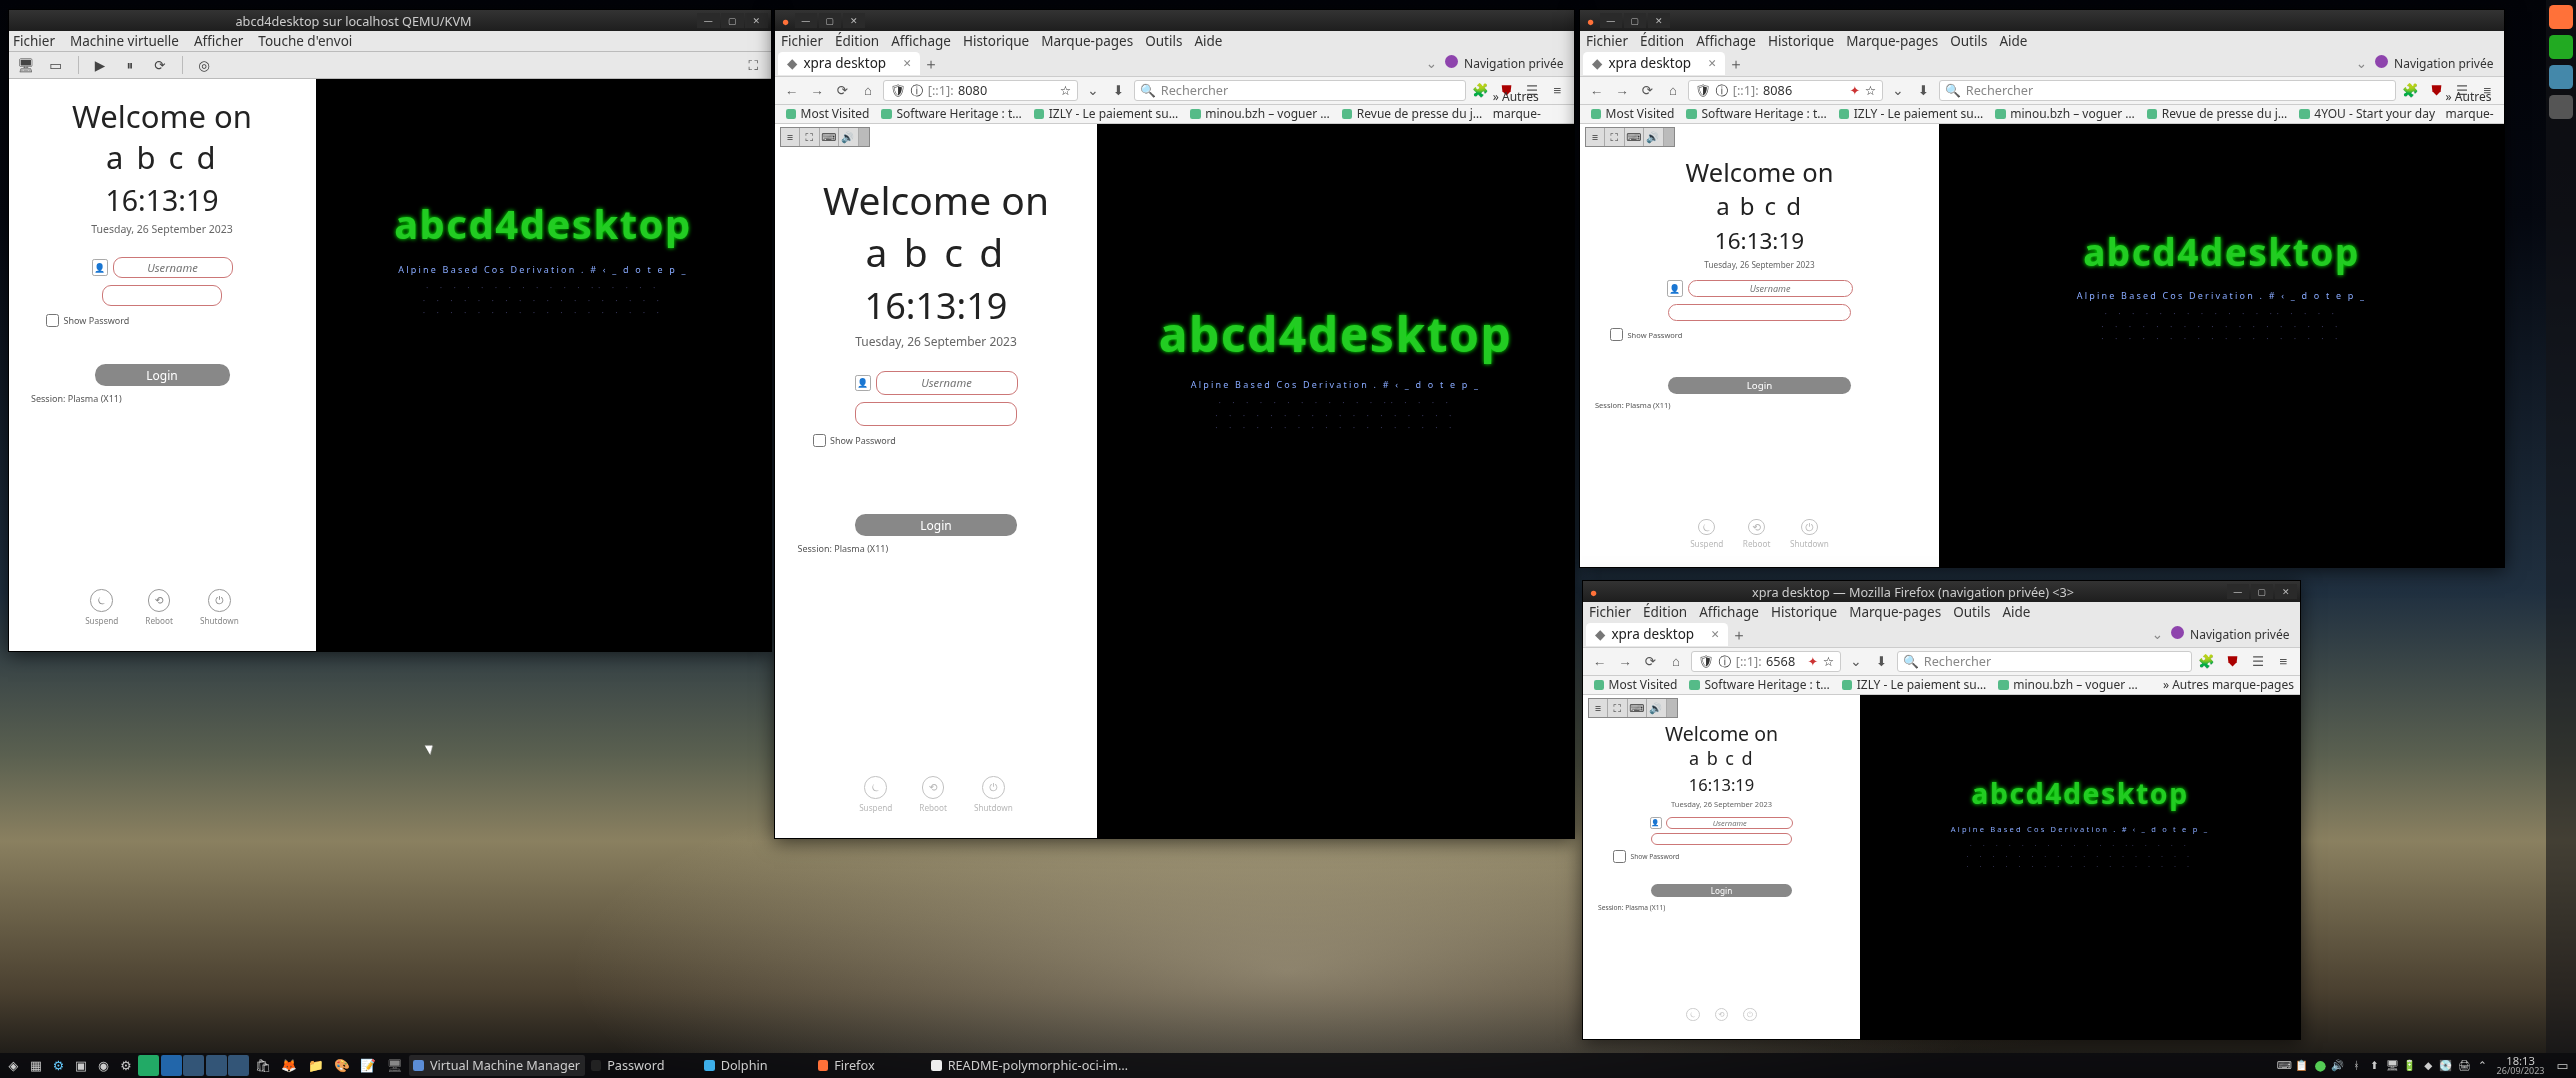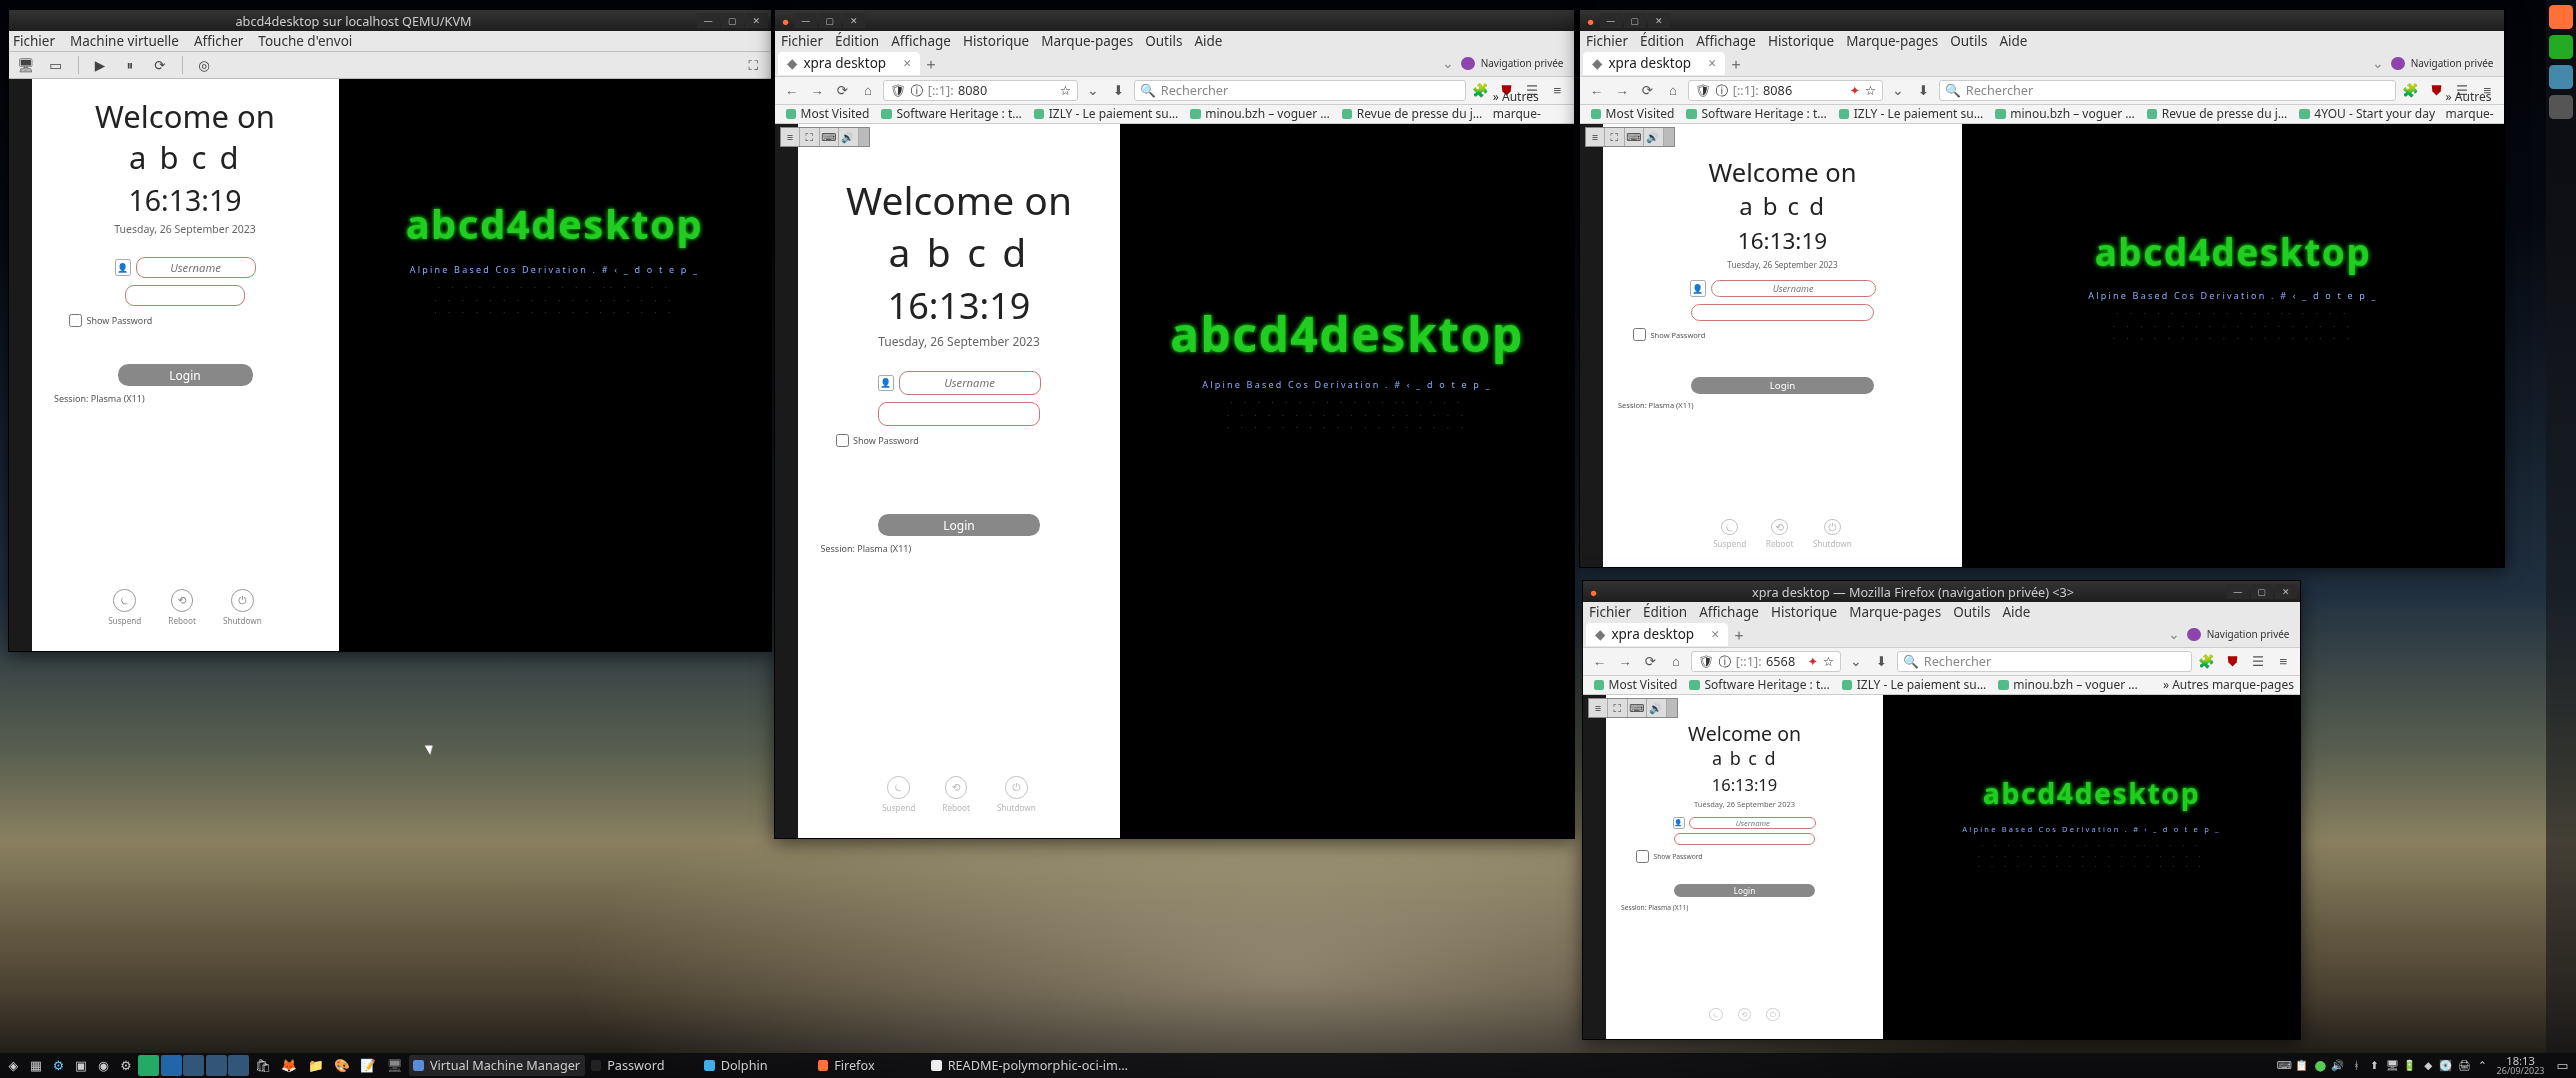--- a/index.html
+++ b/index.html
@@ -31,21 +31,21 @@
 .titlebar .ttl { flex:1; text-align:center; white-space:nowrap; overflow:hidden; }
 .tb-btn { width:22.5px; height:15px; margin-left:1.5px; background:#2a2a2a; color:#bbb; display:flex; align-items:center; justify-content:center; font-size:9px; cursor:pointer; }
 
 
 .qemu-menu { height:21px; background:#e8e8e8; display:flex; align-items:center; font-size:13.5px; color:#333; padding:0 4.5px; gap:15px; border-bottom:0.7px solid #bbb; }
 .qemu-tool { height:27px; background:#e8e8e8; display:flex; align-items:center; padding:0 4.5px; gap:4.5px; border-bottom:0.7px solid #bbb; }
 .qemu-tool .tbutton { width:25.5px; height:22.5px; display:flex; align-items:center; justify-content:center; color:#444; font-size:13.5px; border:0.7px solid transparent; border-radius:2.2px; }
 .qemu-tool .sep { width:0.7px; height:18px; background:#bbb; margin:0 4.5px; }
 
 
-.guest { flex:1; display:flex; background:#fff; min-height:0;margin-left:23px; }
+.guest { flex:1; display:flex; background:#fff; min-height:0; }
 .login-pane { background:#fff; padding:18px 18px; display:flex; flex-direction:column; align-items:center; color:#333; }
 .login-pane.small { padding:10.5px 10.5px; }
 .welcome { font-size:31px; color:#222; line-height:1.25; text-align:center; font-weight:400; }
 .welcome2 { font-size:31px; color:#222; text-align:center; letter-spacing:.08em; }
 .clock { font-size:28.5px; color:#222; text-align:center; margin-top:3px; }
 .date { font-size:10.5px; color:#666; margin-top:3px; }
 .field-wrap { margin-top:21px; display:flex; align-items:center; gap:4.5px; }
 .user-ic { width:16.5px; height:16.5px; border:0.7px solid #aaa; border-radius:2.2px; display:flex; align-items:center; justify-content:center; font-size:9px; color:#777; }
 .fld { width:120px; height:21px; border:0.7px solid #c77; border-radius:9px; background:#fff; text-align:center; font-size:11.2px; color:#999; outline:none;font-style:italic; }
 .fld.pass { margin-top:7.5px; }
@@ -60,21 +60,21 @@
 .distro-row { font-size:9px; color:#8af; margin-top:12px; letter-spacing:2.2px; }
 .blue-ascii { margin-top:6px; color:#335; font-size:9px; line-height:1.4; text-align:center; letter-spacing:4.5px; }
 
 
 .ff-menu { height:19.5px; background:#e8e8e8; display:flex; align-items:center; gap:12px; font-size:13.5px; color:#333; padding:0 6px; }
 .ff-tabs { height:25.5px; background:#e8e8e8; display:flex; align-items:center; padding:0 3px; font-size:13.5px; }
 .ff-tab { height:22.5px; padding:0 9px; display:flex; align-items:center; gap:6px; background:#fff; border-radius:4.5px 4.5px 0 0; color:#222; }
 .ff-tab .x { color:#888; font-size:10.5px; margin-left:10.5px; cursor:pointer; }
 .ff-tabs .plus { width:21px; text-align:center; color:#555; font-size:15px; cursor:pointer; }
 .ff-tabs .spacer { flex:1; }
-.ff-priv { display:flex; align-items:flex-end; gap:6px; color:#333; font-size:10px; padding-right:7.5px; }
+.ff-priv { display:flex; align-items:flex-start; gap:6px; color:#333; font-size:12px; padding-right:7.5px; }
 .ff-priv .mask { width:13.5px; height:13.5px; border-radius:50%; background:#8e44ad; }
 .ff-nav { height:28.5px; background:#f4f4f4; display:flex; align-items:center; gap:4.5px; padding:0 6px; border-top:0.7px solid #ccc; border-bottom:0.7px solid #ccc; }
 .ff-nav .ic { width:21px; height:21px; display:flex; align-items:center; justify-content:center; color:#555; font-size:13.5px; }
 .ff-url { flex:0 0 195px; height:21px; border:0.7px solid #ccc; border-radius:3px; display:flex; align-items:center; padding:0 6px; font-size:12.7px; background:#fff; color:#333; gap:4.5px; }
 .ff-url .host { color:#888; }
 .ff-search { flex:1; height:21px; border:0.7px solid #ccc; border-radius:3px; display:flex; align-items:center; padding:0 6px; font-size:12.7px; color:#888; gap:4.5px; background:#fff; }
 .ff-bm { height:19.5px; background:#f4f4f4; display:flex; align-items:center; gap:3px; padding:0 6px; font-size:12px; color:#333; border-bottom:0.7px solid #ccc; }
 .ff-bm .bmi { display:flex; align-items:center; gap:4.5px; padding:1.5px 4.5px; white-space:nowrap; cursor:pointer; }
 .ff-bm .bmi::before { content:""; width:10.5px; height:10.5px; background:#5b8; border-radius:2.2px; display:inline-block; }
 .ff-bm .spacer { flex:1; }

